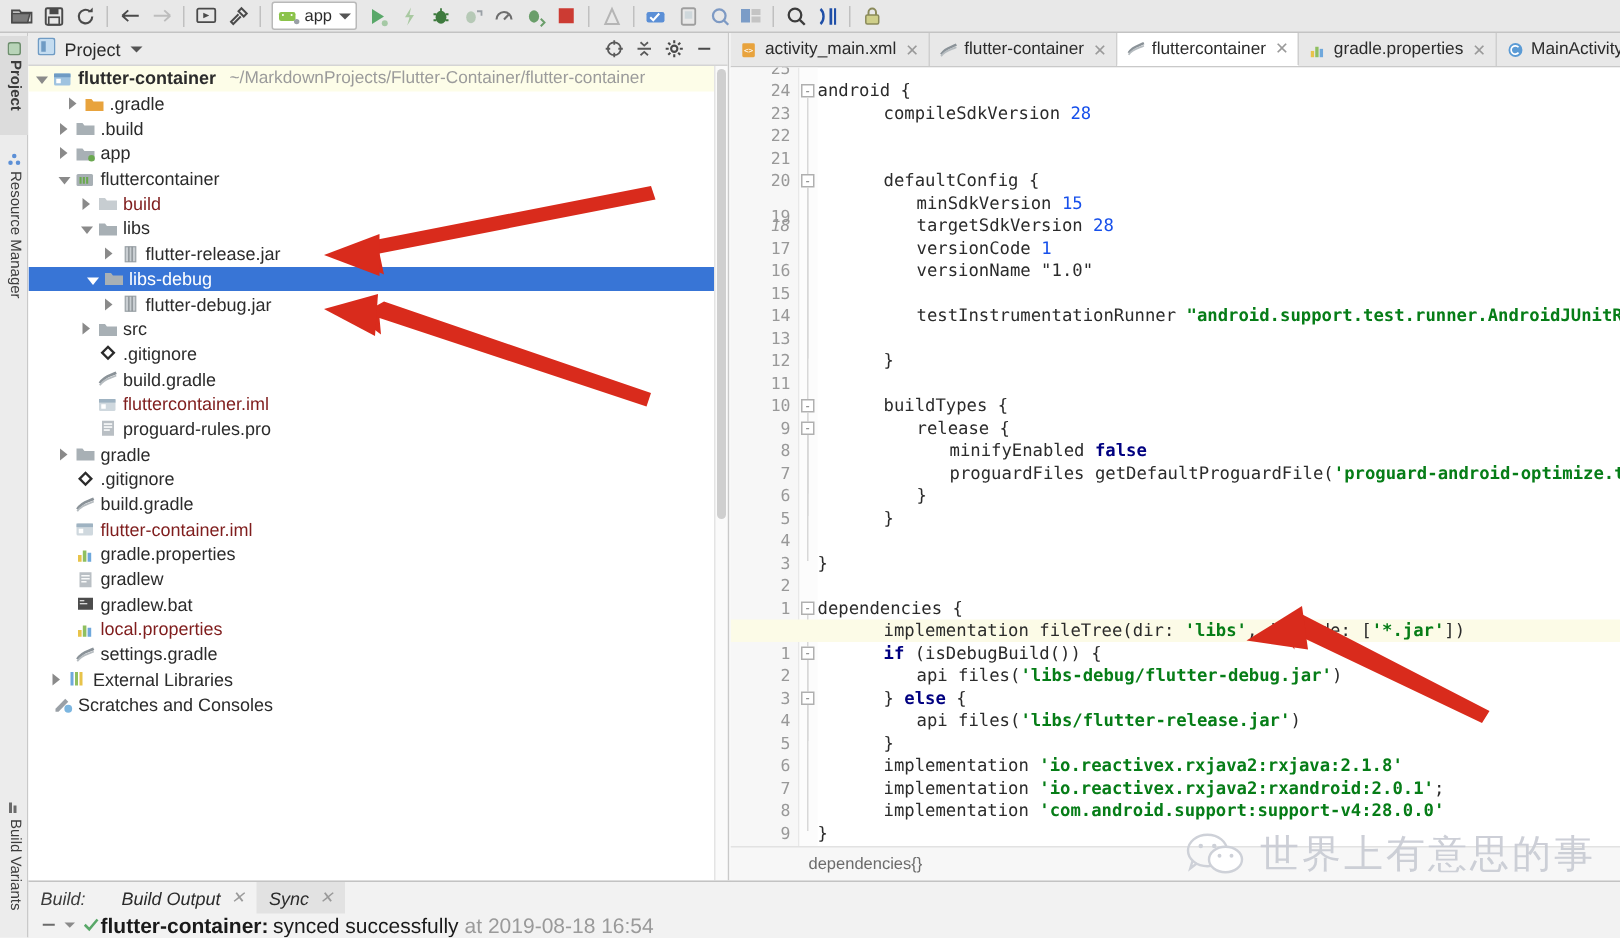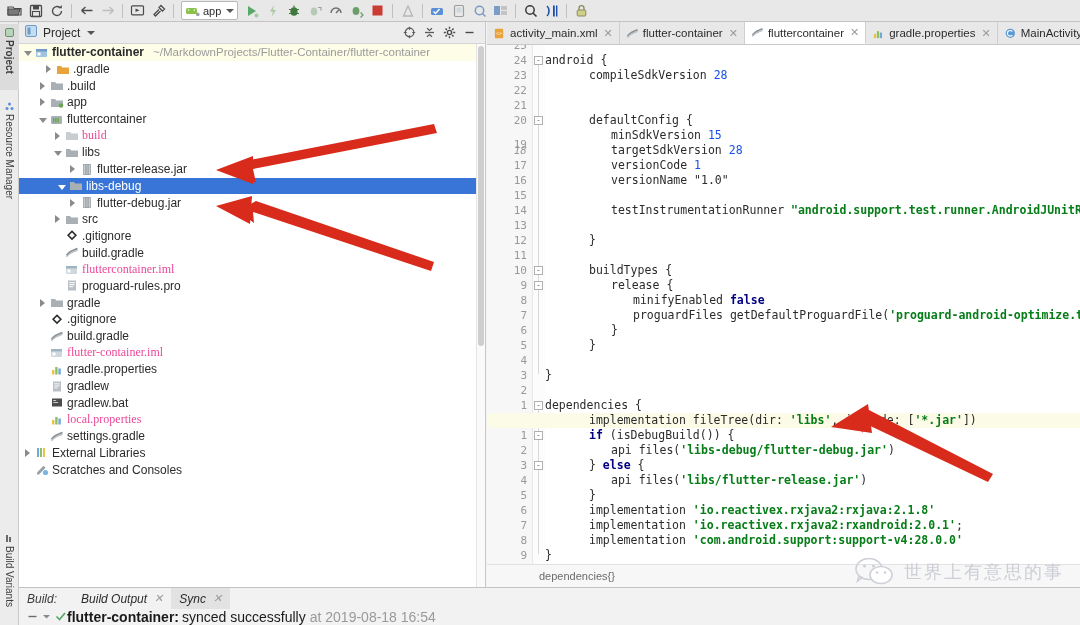--- a/index.html
+++ b/index.html
@@ -60,21 +60,21 @@
   .trow{
     height:16.7px;display:flex;align-items:center;white-space:nowrap;
     font-size:12px;padding-left:2px;box-sizing:border-box;
   }
   .trow.root{background:#fdfde8;}
   .trow.sel{background:#3875d6;color:#fff;}
   .trow .tw{display:inline-block;width:13px;flex:0 0 auto;text-align:center;}
   .trow .ico{width:15px;flex:0 0 auto;display:flex;align-items:center;justify-content:center;margin-right:3px;}
   .trow .lbl{flex:0 0 auto;}
   .trow .path{color:#9b9b9b;margin-left:9px;font-size:11.5px;}
-  .dim{color:#ec4899;font-family:Liberation Serif, serif;}
+  .dim{color:#7f1d1d;}
   .arrow-r{width:0;height:0;border-top:4px solid transparent;border-bottom:4px solid transparent;border-left:5px solid #8a8a8a;display:inline-block;}
   .arrow-d{width:0;height:0;border-left:4px solid transparent;border-right:4px solid transparent;border-top:5px solid #8a8a8a;display:inline-block;}
   .trow.sel .arrow-d{border-top-color:#fff;}
 
   .vscroll{
     position:absolute;right:0;top:22px;width:9px;bottom:0;background:#fafafa;
     border-left:1px solid #e4e4e4;box-sizing:border-box;
   }
   .vscroll .thumb{position:absolute;left:1px;top:2px;width:6px;height:300px;background:#cfcfcf;border-radius:3px;}
 
@@ -124,21 +124,21 @@
 
   .breadcrumb{
     position:absolute;left:0;right:0;bottom:0;height:23px;background:#f7f7f7;
     border-top:1px solid #e2e2e2;display:flex;align-items:center;
     padding-left:52px;box-sizing:border-box;font-size:11px;color:#6b6b6b;
   }
 
   
   .watermark{
     position:absolute;right:16px;bottom:38px;display:flex;align-items:center;
-    color:#c9ccd4;font-size:18px;letter-spacing:2px;pointer-events:none;
+    color:#c9ccd4;font-size:26px;letter-spacing:2px;pointer-events:none;
     font-family:"DejaVu Sans", sans-serif;
   }
   .watermark .wmtext{opacity:.92;}
 
   
   .buildpanel{
     position:absolute;left:19px;top:587px;width:1061px;height:38px;
     background:#f2f2f2;border-top:1px solid #c3c3c3;box-sizing:border-box;
   }
   .buildtabs{height:21px;display:flex;align-items:center;padding-left:8px;box-sizing:border-box;font-style:italic;}
@@ -624,21 +624,21 @@
         <div class="trow" style="padding-left: 17px;">
           <span class="tw"></span>
           <span class="ico">
             <svg width="14" height="13" viewBox="0 0 14 13">
               <path d="M1.5 9.5c3-5 7-5 11-7" fill="none" stroke="#8a9298" stroke-width="1.7"></path>
               <path d="M1.5 10.8c3-4.5 7-4.5 11-6.5" fill="none" stroke="#b6bcc0" stroke-width="1.2"></path>
             </svg>
           </span>
           <span class="lbl">settings.gradle</span>
         </div>
-        <div class="trow" style="padding-left: 2px;">
+        <div class="trow" style="padding-left: 12px;">
           <span class="tw"><i class="arrow-r"></i></span>
           <span class="ico">
             <svg width="14" height="13" viewBox="0 0 14 13">
               <rect x="2" y="2" width="2" height="9" fill="#6fa8dc"></rect>
               <rect x="5" y="2" width="2" height="9" fill="#8fbf5f"></rect>
               <rect x="8" y="2" width="2" height="9" fill="#e8c34a"></rect>
             </svg>
           </span>
           <span class="lbl">External Libraries</span>
         </div>

